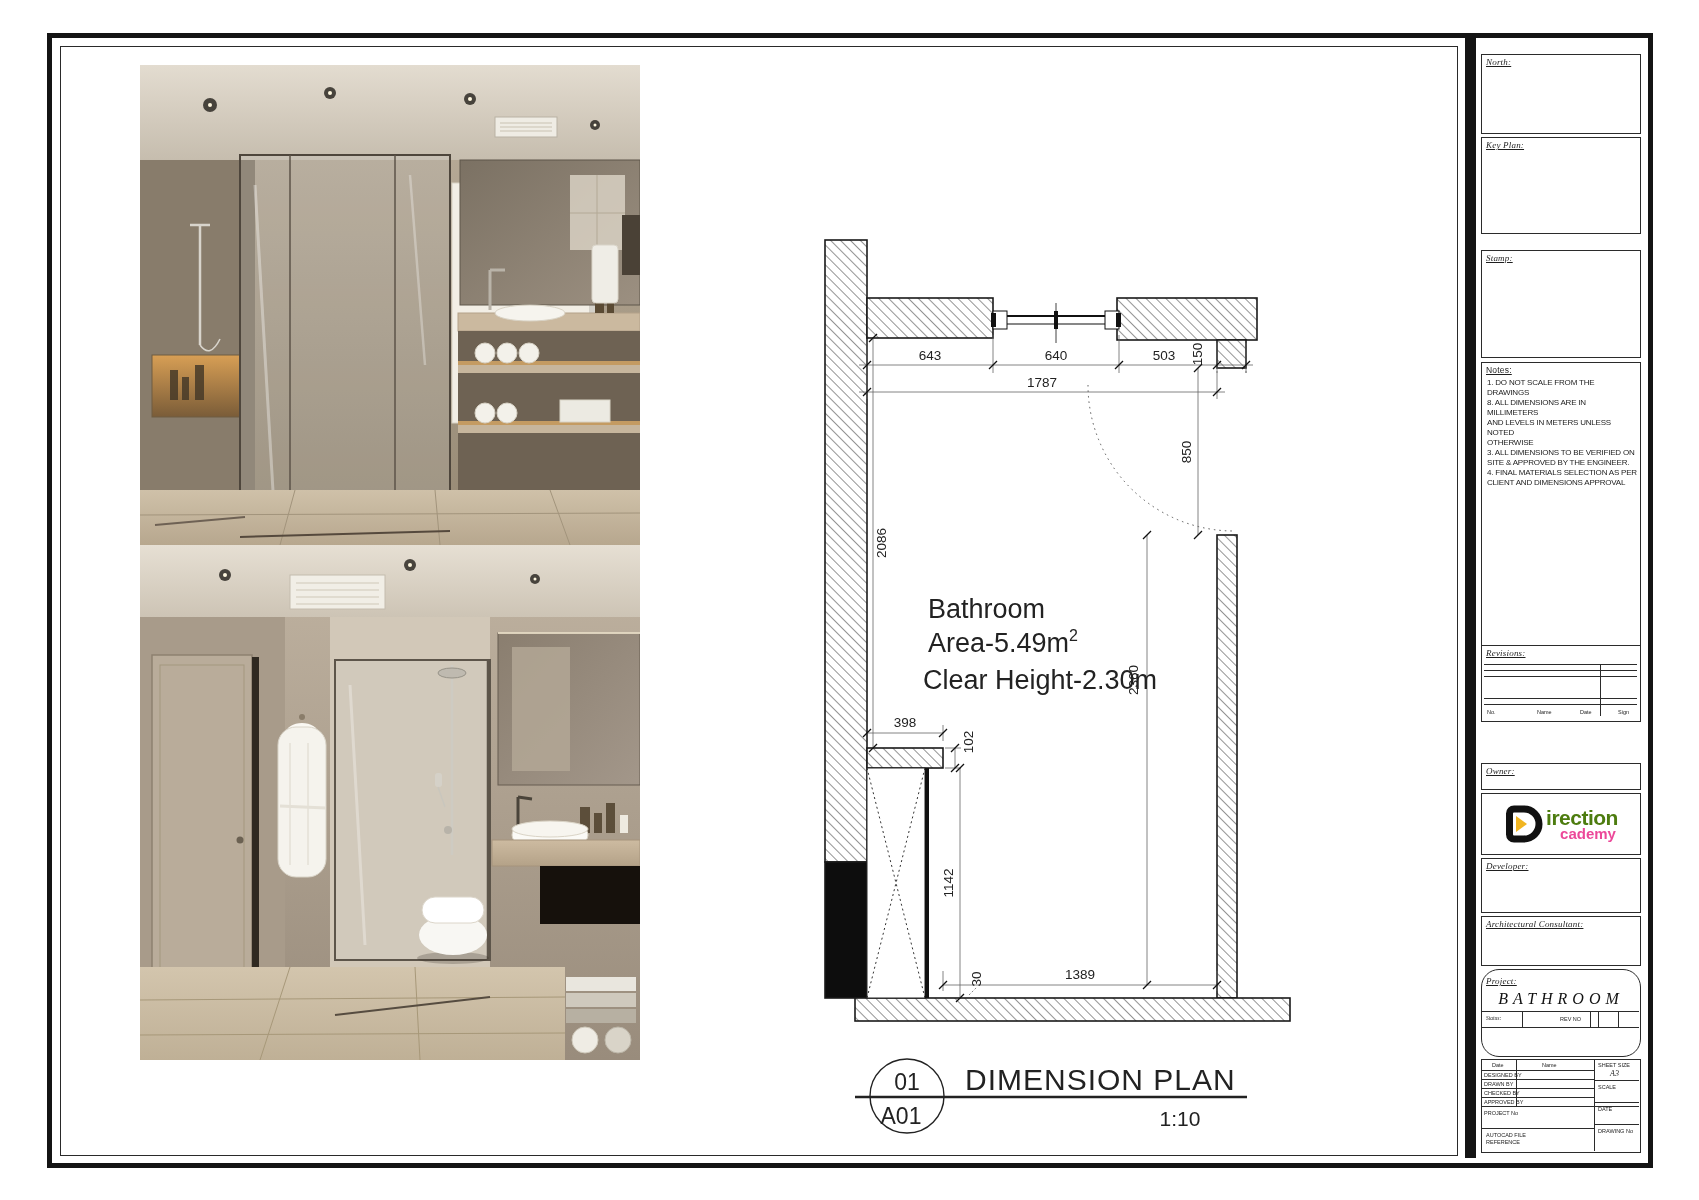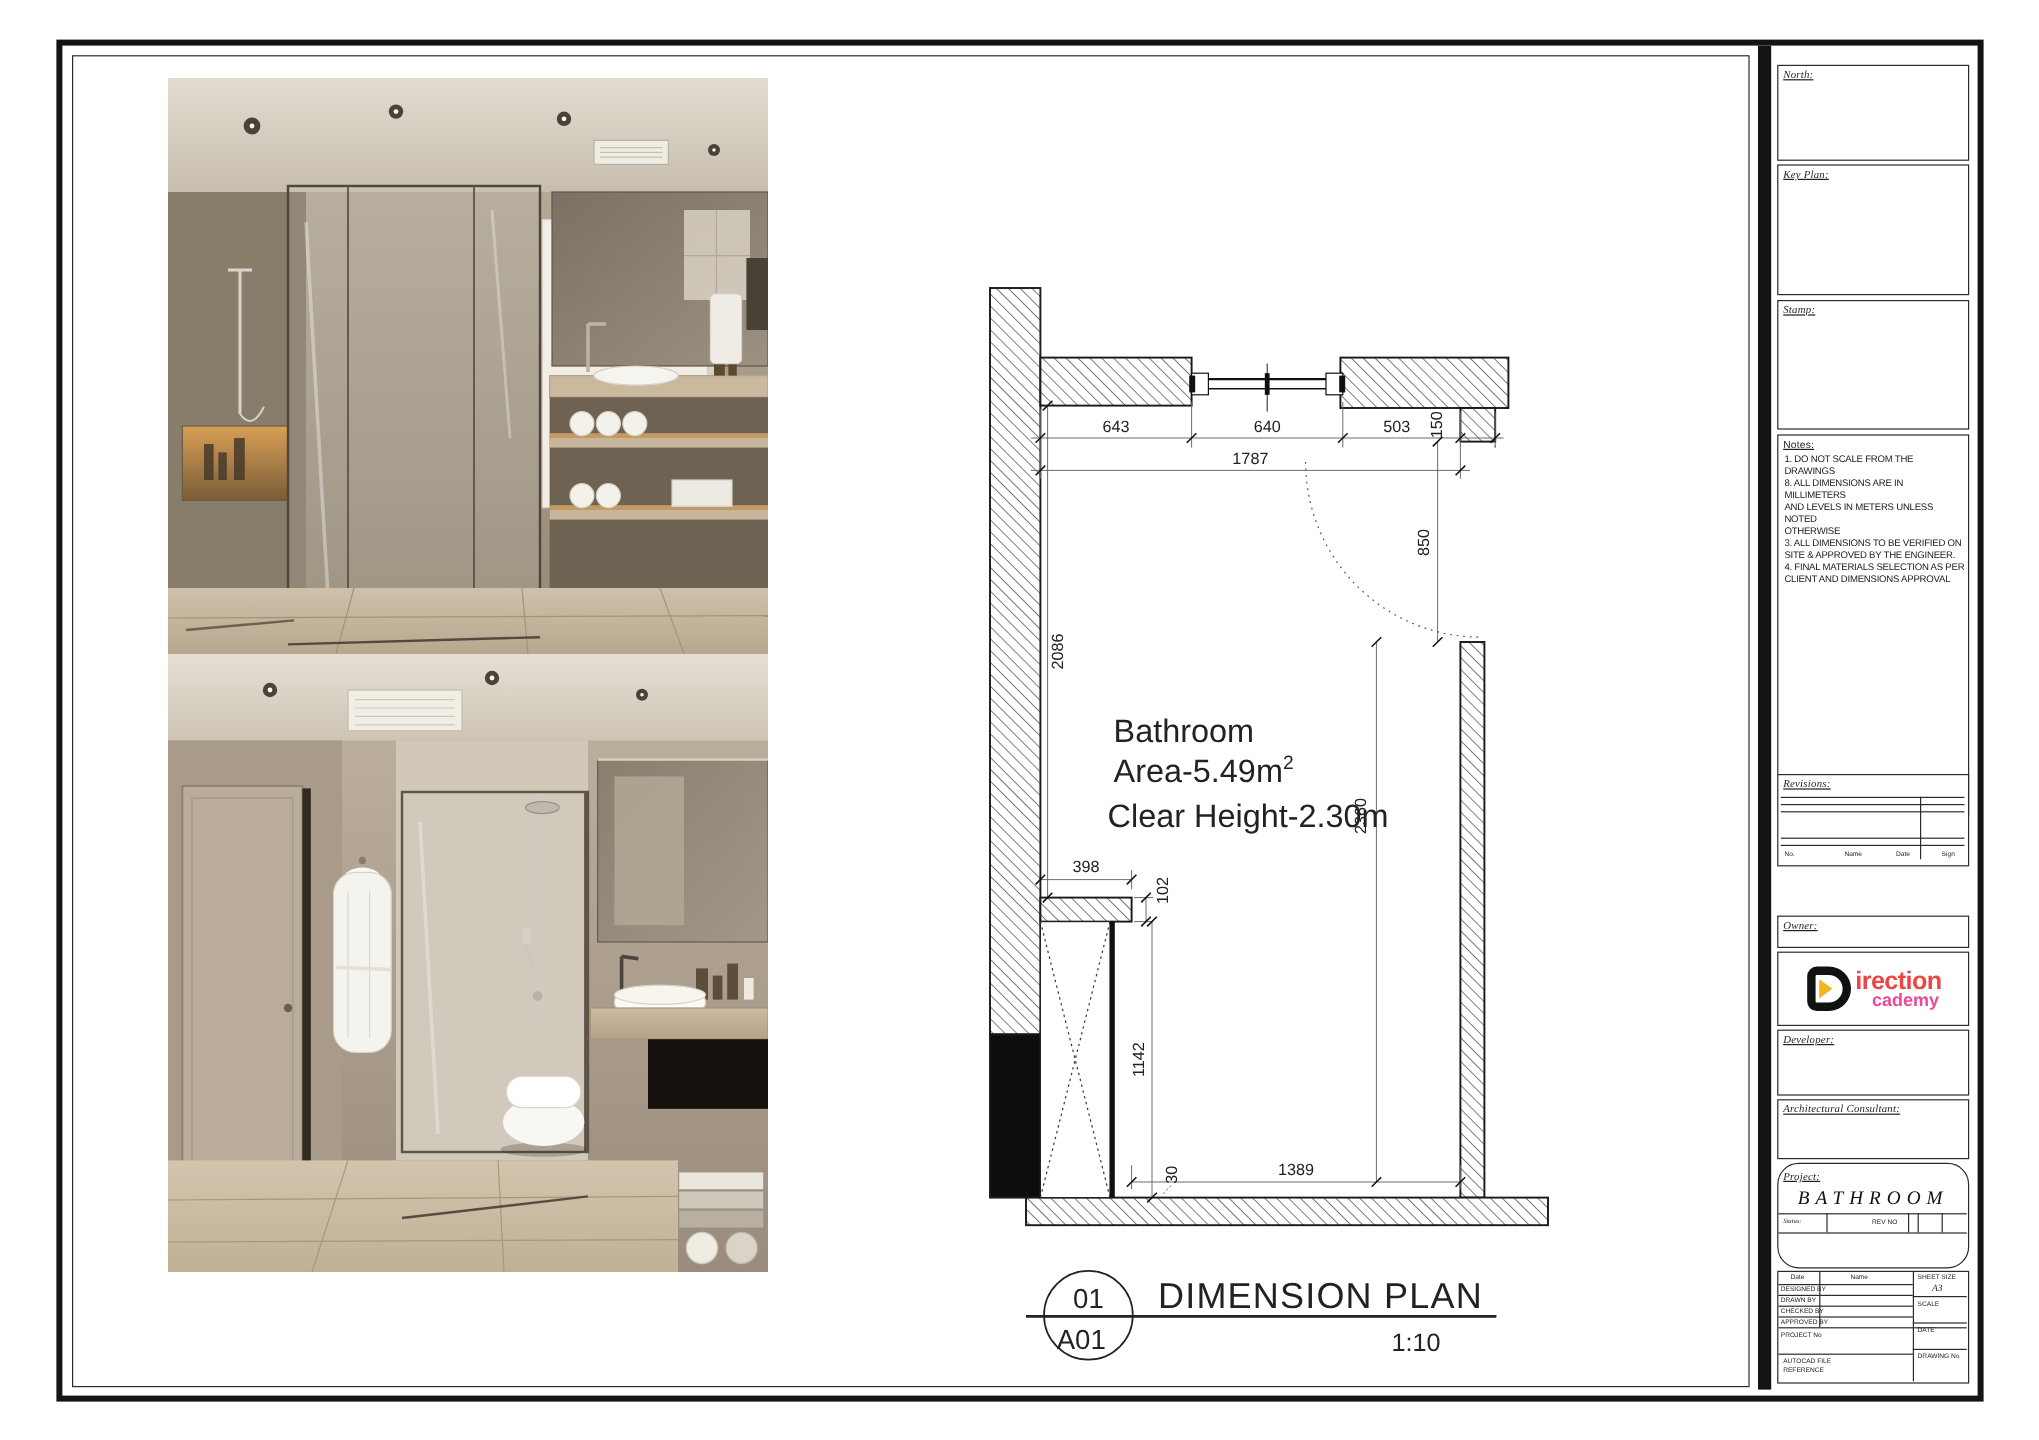--- a/index.html
+++ b/index.html
@@ -12,21 +12,21 @@
   
   .tb-box{position:absolute;left:1481px;width:160px;border:1.5px solid #2b2b2b;background:#fff;box-sizing:border-box;}
   .tb-label{font-family:"Liberation Serif",serif;font-style:italic;font-size:9px;color:#1f1f1f;text-decoration:underline;padding:2px 0 0 4px;letter-spacing:.2px;}
   .notes-lines{font-size:8px;line-height:10px;color:#222;padding:3px 2px 0 5px;letter-spacing:-0.2px;}
   .hairline{position:absolute;background:#2b2b2b;}
   .microtxt{position:absolute;font-size:5.5px;color:#1d1d1d;white-space:nowrap;}
   .serif-ital{font-family:"Liberation Serif",serif;font-style:italic;}
   
   .logo-wrap{display:flex;align-items:center;justify-content:center;height:100%;gap:2px;}
   .logo-text{line-height:1;}
-  .logo-irection{font-weight:bold;font-size:21px;color:#ef4444;letter-spacing:-0.5px;}
+  .logo-irection{font-weight:bold;font-size:21px;color:#4d7c0f;letter-spacing:-0.5px;}
   .logo-cademy{font-weight:bold;font-size:15px;margin-left:14px;margin-top:-2px;}
   
   .project-value{font-family:"Liberation Serif",serif;font-style:italic;font-size:16px;letter-spacing:5px;text-align:center;margin-top:2px;color:#111;}
   .dwg-value{font-family:"Liberation Serif",serif;font-style:italic;font-size:11px;letter-spacing:2px;text-align:center;color:#111;}
   svg text{font-family:"Liberation Sans",sans-serif;fill:#222;}
   .archtxt{font-family:"Liberation Mono",monospace;fill:#3c3c3c;}
 </style>
 </head>
 <body>
 
@@ -376,21 +376,21 @@
       <text x="146" y="909" font-size="23" text-anchor="middle">A01</text>
       <text x="210" y="875" font-size="30" letter-spacing="1" fill="#161616">DIMENSION PLAN</text>
       <text x="425" y="911" font-size="21" text-anchor="middle">1:10</text>
     </g>
   </svg>
 
   <div class="tb-box" style="top:54px;height:80px;">
     <div class="tb-label">North:</div>
   </div>
 
-  <div class="tb-box" style="top:137px;height:109px;">
+  <div class="tb-box" style="top:137px;height:97px;">
     <div class="tb-label">Key Plan:</div>
   </div>
 
   <div class="tb-box" style="top:250px;height:108px;">
     <div class="tb-label">Stamp:</div>
   </div>
 
   <div class="tb-box" style="top:362px;height:318px;">
     <div class="tb-label" style="font-family:'Liberation Sans',sans-serif;font-style:normal;font-size:8.5px;">Notes:</div>
     <div class="notes-lines">

